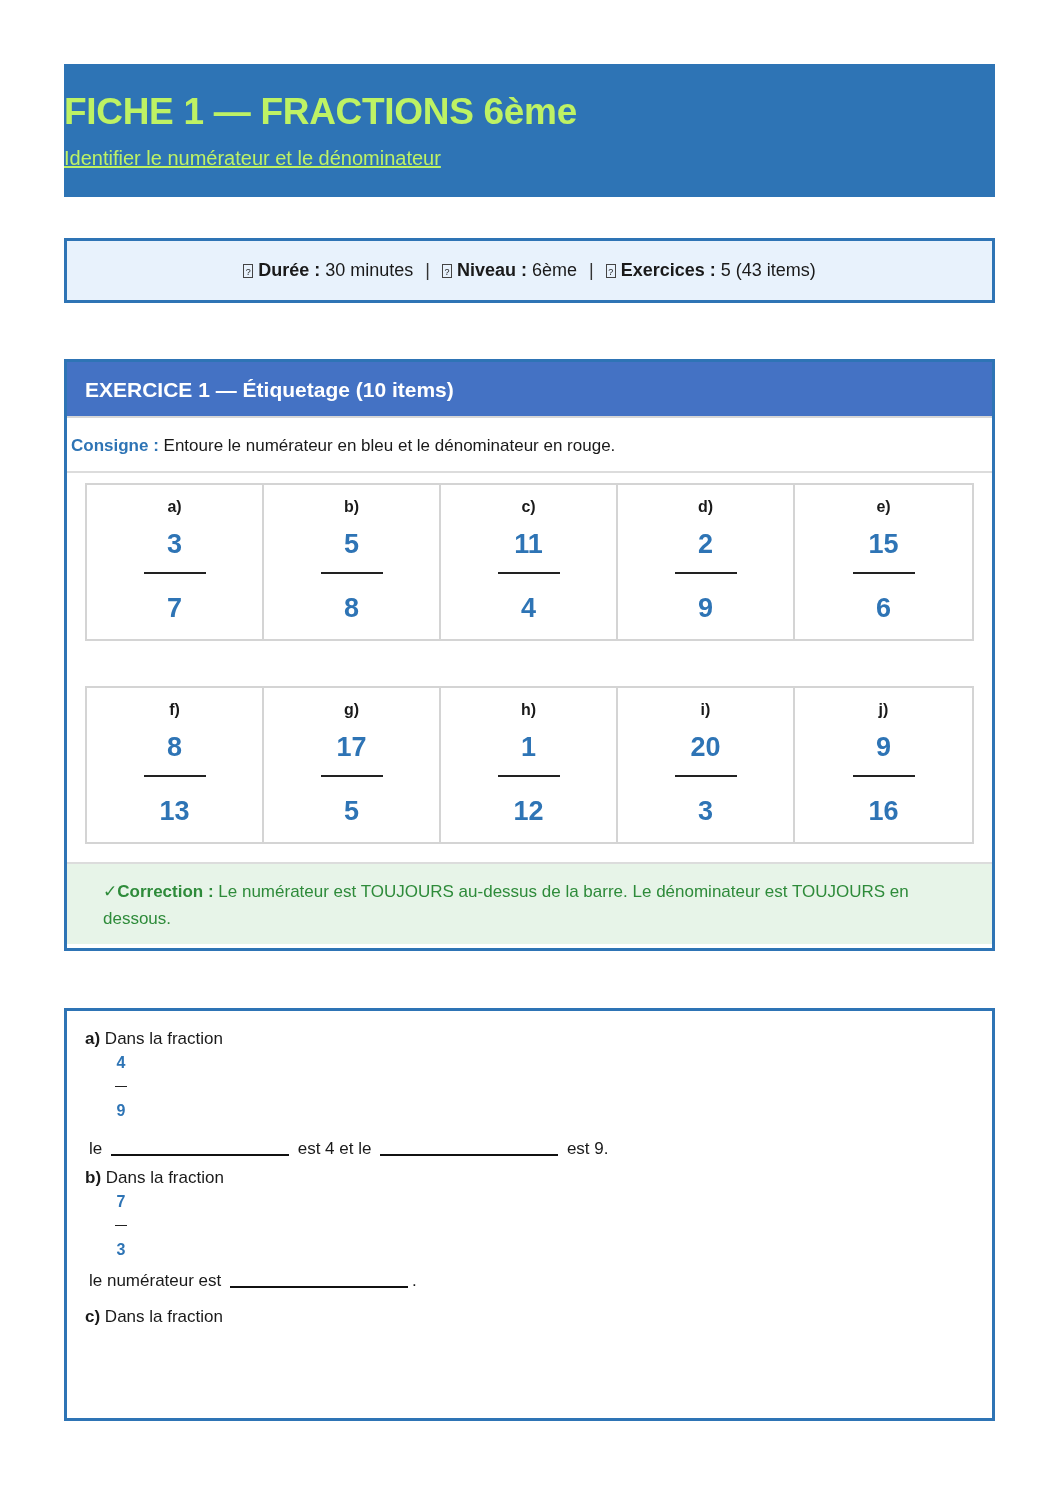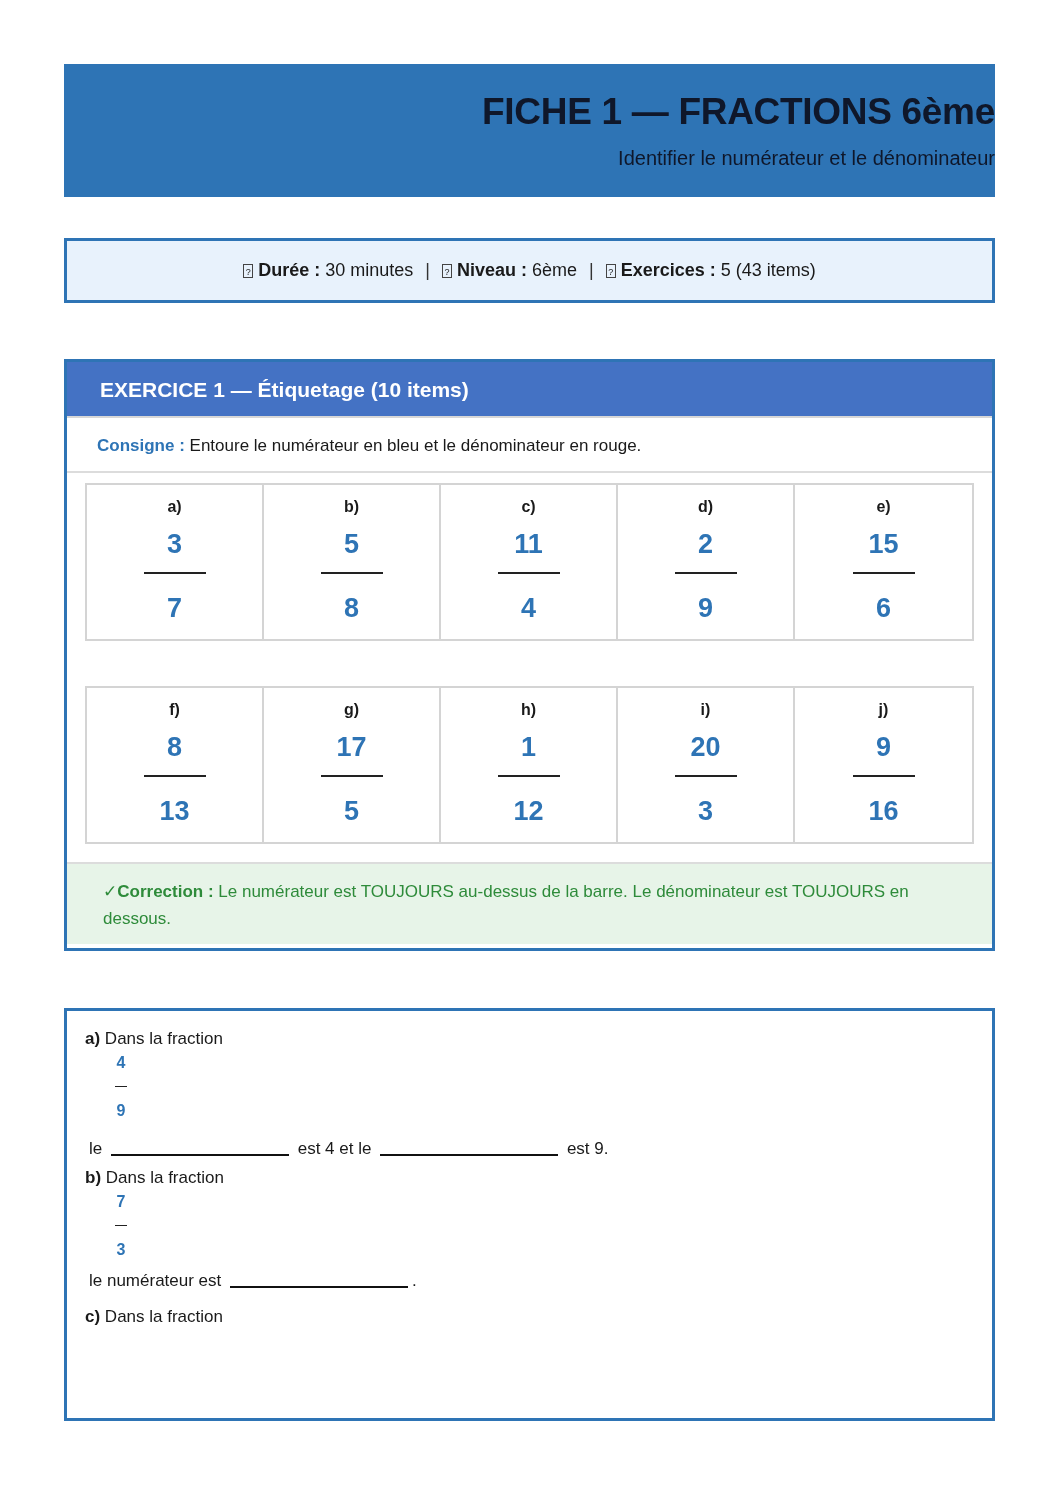--- a/index.html
+++ b/index.html
@@ -3,29 +3,29 @@
   <meta charset="utf-8">
   <style>
     html, body { margin: 0; padding: 0; background: #ffffff; }
     body {
       width: 1058px; height: 1497px; position: relative; overflow: hidden;
       font-family: "Liberation Sans", "DejaVu Sans", sans-serif;
       color: #1a1a1a;
     }
     .banner {
       position: absolute; left: 64px; top: 64px; width: 931px; height: 133px;
-      background: #2e74b5; color: #0f172a; text-align: right;
+      background: #2e74b5; color: #bef264; text-align: left;
       box-sizing: border-box;
     }
     .banner .title {
       font-weight: bold; font-size: 37px; letter-spacing: -0.3px;
       margin-top: 26px; line-height: 44px;
     }
     .banner .subtitle {
-      font-size: 20px; margin-top: 12px; line-height: 24px;
+      font-size: 20px; margin-top: 12px; line-height: 24px; text-decoration: underline;
     }
     .infobar {
       position: absolute; left: 64px; top: 238px; width: 931px; height: 65px;
       box-sizing: border-box; border: 3px solid #2e74b5; background: #e8f2fc;
       display: flex; align-items: center; justify-content: center;
       font-size: 18px; color: #1a1a1a;
     }
     .infobar .sep { margin: 0 12px; color: #333; }
     .infobar .ico {
       display: inline-block; width: 10px; height: 14px; border: 1px solid #444;
@@ -33,25 +33,25 @@
       vertical-align: -1px; box-sizing: border-box;
     }
     .infobar b { font-weight: bold; }
 
     .card {
       position: absolute; left: 64px; width: 931px; box-sizing: border-box;
       border: 3px solid #2e74b5; background: #ffffff;
     }
     .card-header {
       background: #4472c4; color: #ffffff; font-weight: bold; font-size: 21px;
-      height: 54px; line-height: 56px; padding-left: 33px;
+      height: 54px; line-height: 56px; padding-left: 18px;
       border-bottom: 2px solid #d7d7d7;
     }
     .consigne {
-      padding: 0 30px; height: 53px; line-height: 56px; font-size: 17px;
+      padding: 0 4px; height: 53px; line-height: 56px; font-size: 17px;
       border-bottom: 2px solid #dcdcdc;
     }
     .consigne .lbl { color: #2e74b5; font-weight: bold; }
 
     .frac-grid {
       display: grid; grid-template-columns: repeat(5, 1fr);
       margin: 10px 18px 0 18px; border: 2px solid #d4d4d4;
     }
     .frac-grid + .frac-grid { margin-top: 45px; }
     .frac-cell {

